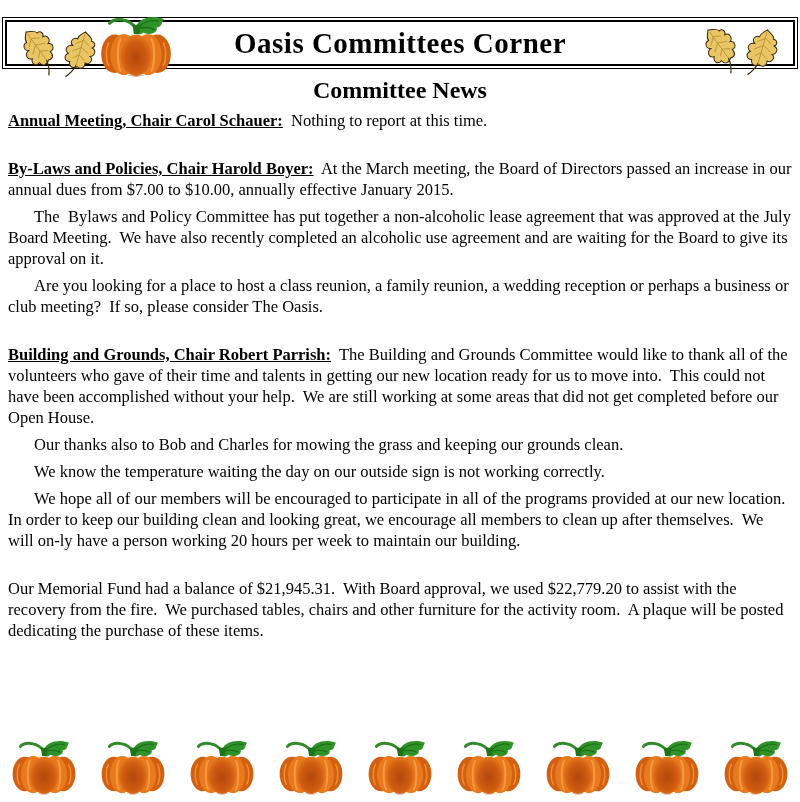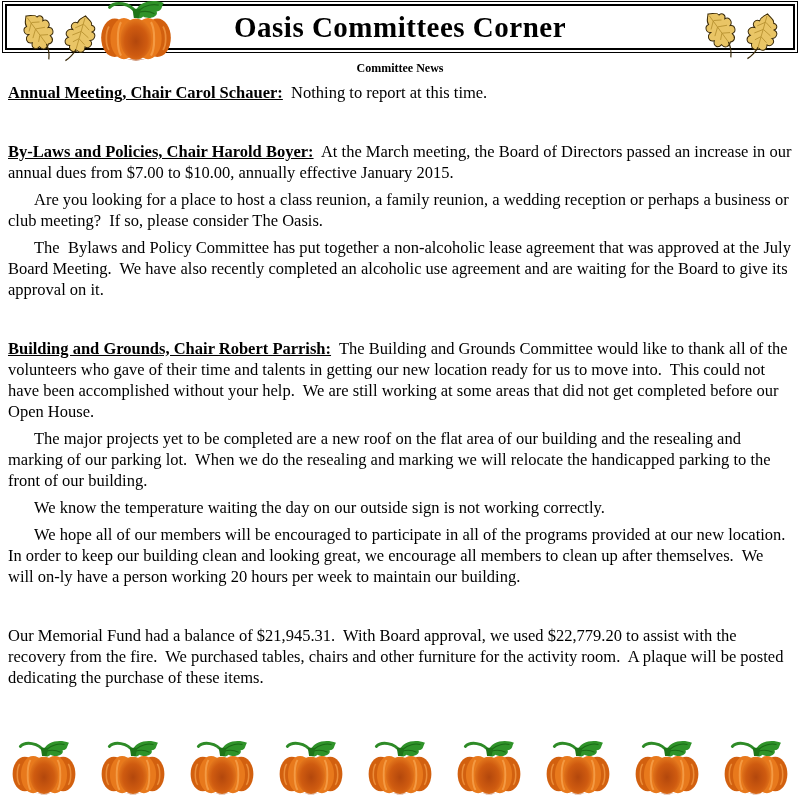--- a/index.html
+++ b/index.html
@@ -2,21 +2,21 @@
 <html><head>
 <meta charset="utf-8">
 <style>
   html,body { margin:0; padding:0; background:#ffffff; }
   body { width:800px; font-family:"Liberation Serif","DejaVu Serif",serif; color:#000; }
   .page { width:800px; height:802px; overflow:hidden; position:relative; background:#fff; }
 
   
   .header-box {
     position:relative;
-    margin:4px 5px 0 5px;
+    margin:20px 5px 0 5px;
     height:42px;
     border:2px solid #000;
     outline:1px solid #000;
     outline-offset:2px;
     display:flex; align-items:center; justify-content:center;
     background:#fff;
   }
   .page-title { font-size:29px; font-weight:bold; margin:0; letter-spacing:.5px; }
   .leaf-group { position:absolute; display:flex; align-items:flex-start; }
   .leaf-group.left  { left:14px; top:3px; }
@@ -24,25 +24,25 @@
   .leaf-wrap { display:inline-block; width:38px; height:50px; }
   .leaf-wrap.tilt-a { transform:rotate(-38deg); }
   .leaf-wrap.tilt-b { transform:rotate(14deg); margin-left:2px; margin-top:4px; }
   .header-pumpkin {
     position:absolute; left:86px; top:-8px;
     width:86px; height:64px; z-index:2;
   }
   .header-pumpkin svg { width:100%; height:100%; }
 
   
-  .subtitle { text-align:center; font-size:12px; font-weight:bold; margin:11px 0 6px 0; }
+  .subtitle { text-align:center; font-size:24px; font-weight:bold; margin:11px 0 6px 0; }
 
   
   #sections { padding:0 8px; }
-  .section { margin-top:38px; }
+  .section { margin-top:27px; }
   .section:first-child { margin-top:0; }
   .lead, .para { font-size:16.5px; line-height:21px; margin:0; white-space:pre-wrap; text-align:left; }
   .para { margin-top:6px; }
   .para.indent { text-indent:26px; }
   .heading { font-weight:bold; text-decoration:underline; }
 
   
   .pumpkin-row {
     position:absolute; left:0; right:0; bottom:4px;
     display:flex; justify-content:space-between;
@@ -125,26 +125,26 @@
   </div>
 
   <h2 class="subtitle">Committee News</h2>
 
   <div id="sections">
       <div class="section">
         <p class="lead"><span class="heading">Annual Meeting, Chair Carol Schauer:</span>  Nothing to report at this time.</p>
       </div>
       <div class="section">
         <p class="lead"><span class="heading">By-Laws and Policies, Chair Harold Boyer:</span>  At the March meeting, the Board of Directors passed an increase in our annual dues from $7.00 to $10.00, annually effective January 2015.</p>
+        <p class="para indent">The  Bylaws and Policy Committee has put together a non-alcoholic lease agreement that was approved at the July Board Meeting.  We have also recently completed an alcoholic use agreement and are waiting for the Board to give its approval on it.</p>
         <p class="para indent">Are you looking for a place to host a class reunion, a family reunion, a wedding reception or perhaps a business or club meeting?  If so, please consider The Oasis.</p>
-        <p class="para indent">The  Bylaws and Policy Committee has put together a non-alcoholic lease agreement that was approved at the July Board Meeting.  We have also recently completed an alcoholic use agreement and are waiting for the Board to give its approval on it.</p>
       </div>
       <div class="section">
         <p class="lead"><span class="heading">Building and Grounds, Chair Robert Parrish:</span>  The Building and Grounds Committee would like to thank all of the volunteers who gave of their time and talents in getting our new location ready for us to move into.  This could not have been accomplished without your help.  We are still working at some areas that did not get completed before our Open House.</p>
-        <p class="para indent">The major projects yet to be completed are a new roof on the flat area of our building and the resealing and marking of our parking lot.  When we do the resealing and marking we will relocate the handicapped parking to the front of our building.</p>
+        <p class="para indent">Our thanks also to Bob and Charles for mowing the grass and keeping our grounds clean.</p>
         <p class="para indent">We know the temperature waiting the day on our outside sign is not working correctly.</p>
         <p class="para indent">We hope all of our members will be encouraged to participate in all of the programs provided at our new location.  In order to keep our building clean and looking great, we encourage all members to clean up after themselves.  We will on-ly have a person working 20 hours per week to maintain our building.</p>
       </div>
       <div class="section">
         <p class="para">Our Memorial Fund had a balance of $21,945.31.  With Board approval, we used $22,779.20 to assist with the recovery from the fire.  We purchased tables, chairs and other furniture for the activity room.  A plaque will be posted dedicating the purchase of these items.</p>
       </div>
     </div>
 
   <div class="pumpkin-row">
   <svg viewBox="0 0 100 90" xmlns="http://www.w3.org/2000/svg" aria-hidden="true">

